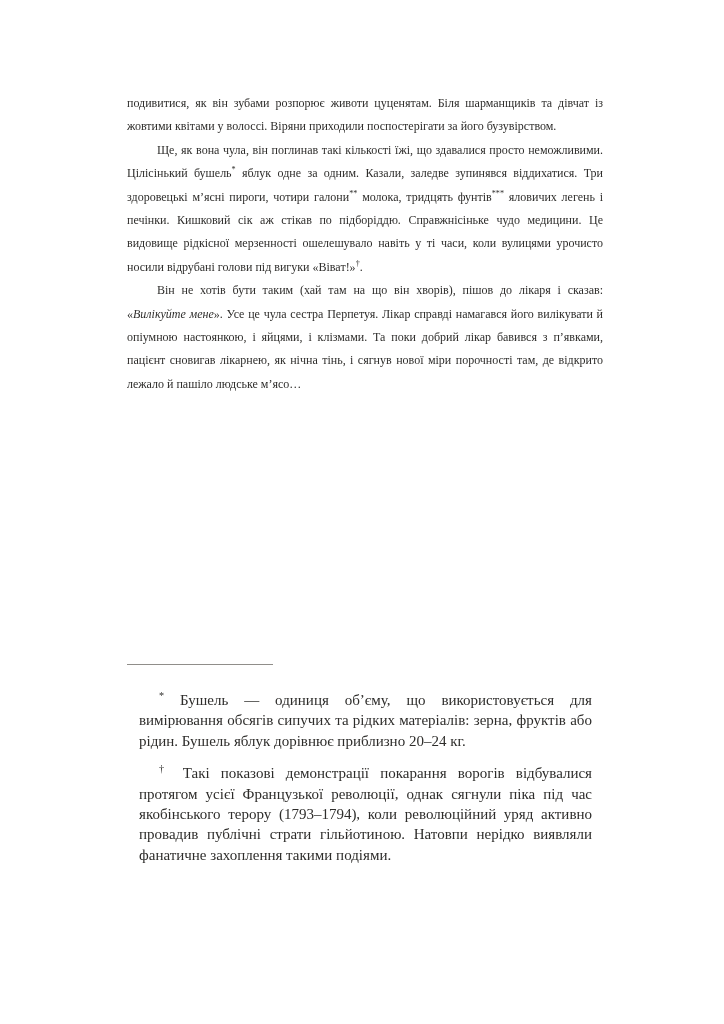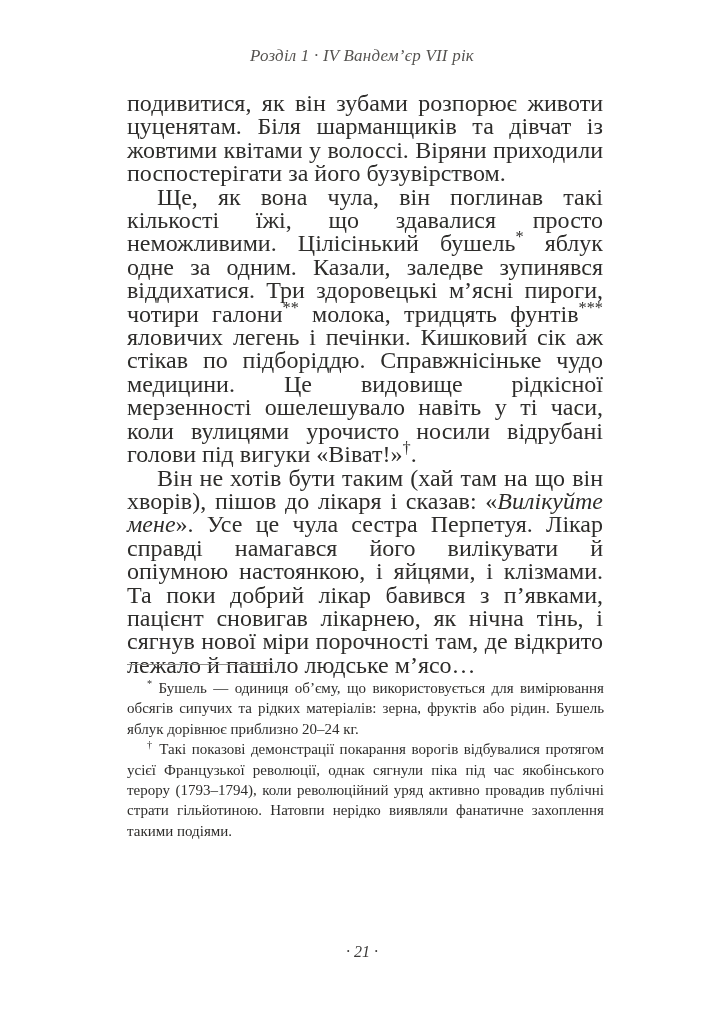--- a/index.html
+++ b/index.html
@@ -25,21 +25,21 @@
     font-style: italic;
     font-size: 17px;
     color: #555350;
     letter-spacing: 0.2px;
   }
   .body-text {
     position: absolute;
     top: 92px;
     left: 127px;
     width: 476px;
-    font-size: 24px;
+    font-size: 12px;
     line-height: 23.4px;
     text-align: justify;
     hyphens: none;
   }
   .body-text p {
     margin: 0;
     padding: 0;
   }
   .body-text p.indented {
     text-indent: 30px;
@@ -61,41 +61,40 @@
     position: absolute;
     top: 678px;
     left: 127px;
     width: 477px;
     font-size: 15px;
     line-height: 20.4px;
     text-align: justify;
     hyphens: none;
   }
   .footnotes p {
-    margin: 0;
+    margin: 12px;
     padding: 0;
     text-indent: 20px;
   }
   .page-number {
     position: absolute;
     top: 943px;
     left: 0;
     width: 100%;
     text-align: center;
     font-style: italic;
     font-size: 16px;
     color: #3b3a38;
   }
 </style>
 </head>
 <body>
 
 <div class="page">
 
-  <div class="running-header">Розділ 1 · IV Вандем’єр VII рік</div>
 
   <div class="body-text">
 
       <p>подивитися, як він зубами розпорює животи цуценятам. Біля шарманщиків та дівчат із жовтими квітами у волоссі. Віряни приходили поспостерігати за його бузувірством.</p>
 
       <p class="indented">Ще, як вона чула, він поглинав такі кількості їжі, що здавалися просто неможливими. Цілісінький бушель<sup>*</sup> яблук одне за одним. Казали, заледве зупинявся віддихатися. Три здоровецькі м’ясні пироги, чотири галони<sup>**</sup> молока, тридцять фунтів<sup>***</sup> яловичих легень і печінки. Кишковий сік аж стікав по підборіддю. Справжнісіньке чудо медицини. Це видовище рідкісної мерзенності ошелешувало навіть у ті часи, коли вулицями урочисто носили відрубані голови під вигуки «Віват!»<sup>†</sup>.</p>
 
       <p class="indented">Він не хотів бути таким (хай там на що він хворів), пішов до лікаря і сказав: «<em>Вилікуйте мене</em>». Усе це чула сестра Перпетуя. Лікар справді намагався його вилікувати й опіумною настоянкою, і яйцями, і клізмами. Та поки добрий лікар бавився з п’явками, пацієнт сновигав лікарнею, як нічна тінь, і сягнув нової міри порочності там, де відкрито лежало й пашіло людське м’ясо…</p>
 
 
@@ -106,15 +105,14 @@
   <div class="footnotes">
 
       <p><sup>*</sup> Бушель — одиниця об’єму, що використовується для вимірювання обсягів сипучих та рідких матеріалів: зерна, фруктів або рідин. Бушель яблук дорівнює приблизно 20–24 кг.</p>
 
 
 
       <p><sup>†</sup> Такі показові демонстрації покарання ворогів відбувалися протягом усієї Французької революції, однак сягнули піка під час якобінського терору (1793–1794), коли революційний уряд активно провадив публічні страти гільйотиною. Натовпи нерідко виявляли фанатичне захоплення такими подіями.</p>
 
   </div>
 
-  <div class="page-number">· 21 ·</div>
 
 </div>
 
 </body></html>

